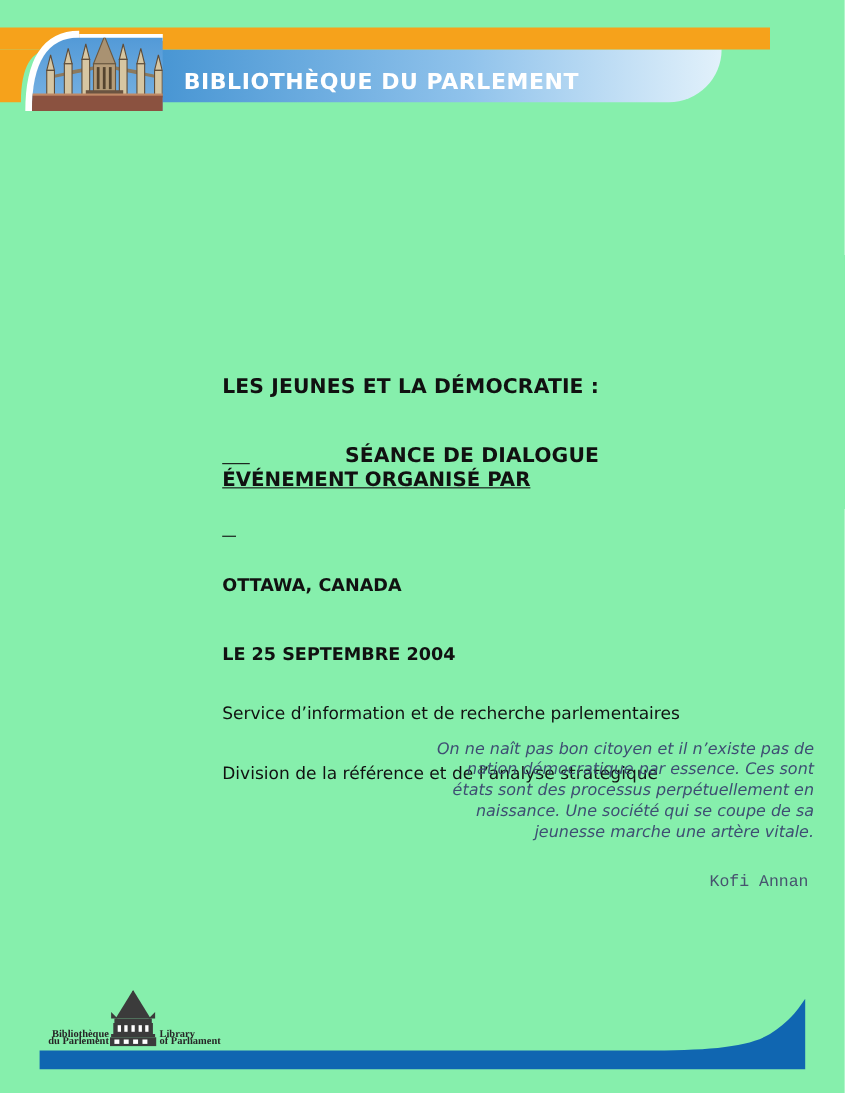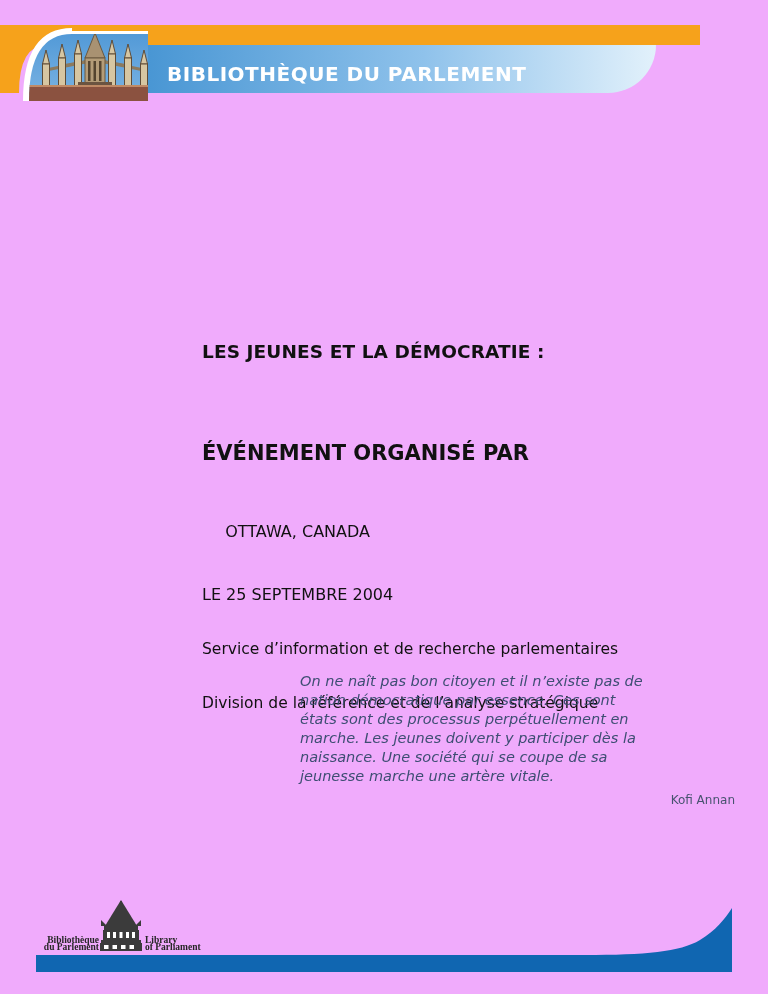--- a/index.html
+++ b/index.html
@@ -1,34 +1,34 @@
 <!DOCTYPE html>
 <html lang="fr" style="--orange: #F6A21B; --band-blue-start: #4795D3; --band-blue-mid: #8FC2EB; --band-blue-end: #E2F1FB; --sky-top: #4E97D6; --sky-bottom: #7FB6E4; --footer-blue: #1066B1; --quote-text: #3E4E73; --attribution-text: #47536F; --text-black: #111111;"><head>
 <meta charset="utf-8">
 <style>
   html,body{margin:0;padding:0;background:#ffffff;}
   body{width:768px;height:994px;position:relative;overflow:hidden;
        font-family:"DejaVu Sans","Liberation Sans",sans-serif;color:#111;}
-  .page{position:absolute;inset:0;background:#f0abfc;}
+  .page{position:absolute;inset:0;background:#86efac;}
 
   
   .banner{position:absolute;left:0;top:0;width:768px;height:112px;}
 
   
   .block{position:absolute;left:202px;white-space:pre;}
   .title-block{top:299px;font-size:18.5px;font-weight:bold;line-height:21px;letter-spacing:.1px;text-align:right;}
-  .organizer-block{top:398px;font-size:21px;font-weight:bold;line-height:22px;}
-  .location-block{top:479px;font-size:16px;font-weight:normal;line-height:21px;text-align:center;}
+  .organizer-block{top:382px;font-size:18px;font-weight:bold;line-height:22px;text-decoration:underline;}
+  .location-block{top:479px;font-size:16px;font-weight:bold;line-height:21px;}
   .author-block{top:604px;font-size:15.5px;font-weight:normal;line-height:18px;}
 
   .quote-block{position:absolute;left:300px;right:28px;top:672px;
-     font-style:italic;font-size:14.5px;line-height:19px;
+     text-align:right;font-style:italic;font-size:14.5px;line-height:19px;
      color:var(--quote-text,#3E4E73);}
-  .quote-attribution{position:absolute;right:33px;top:793px;font-size:12px;
-     color:var(--attribution-text,#47536F);}
+  .quote-attribution{position:absolute;right:33px;top:793px;font-size:15px;
+     color:var(--attribution-text,#47536F);font-family:Liberation Mono, monospace;}
 
   
   .footer{position:absolute;left:0;top:880px;width:768px;height:114px;}
 </style>
 </head>
 <body>
 
 <div class="page">
 
   <svg class="banner" viewBox="0 0 768 112" width="768" height="112" aria-hidden="true">
@@ -95,41 +95,41 @@
 
       <rect x="20" y="85" width="130" height="2.5" fill="#C08A66"></rect>
       <rect x="20" y="87" width="130" height="14" fill="#8B5240"></rect>
     </g>
 
     <text x="167" y="81" font-size="20" font-weight="bold" fill="#ffffff" font-family="DejaVu Sans, Liberation Sans, sans-serif" letter-spacing="0.5">BIBLIOTHÈQUE DU PARLEMENT</text>
   </svg>
 
   <div class="block title-block">
     <div>LES JEUNES ET LA DÉMOCRATIE :</div>
+    <div>SÉANCE DE DIALOGUE</div>
   </div>
 
   <div class="block organizer-block">
     <div>ÉVÉNEMENT ORGANISÉ PAR</div>
   </div>
 
   <div class="block location-block">
     <div>OTTAWA, CANADA</div>
     <div>LE 25 SEPTEMBRE 2004</div>
   </div>
 
   <div class="block author-block">
     <div>Service d’information et de recherche parlementaires</div>
     <div>Division de la référence et de l’analyse stratégique</div>
   </div>
 
   <div class="quote-block">
     <div>On ne naît pas bon citoyen et il n’existe pas de</div>
     <div>nation démocratique par essence. Ces sont</div>
     <div>états sont des processus perpétuellement en</div>
-    <div>marche. Les jeunes doivent y participer dès la</div>
     <div>naissance. Une société qui se coupe de sa</div>
     <div>jeunesse marche une artère vitale.</div>
   </div>
   <div class="quote-attribution">Kofi Annan</div>
 
   <svg class="footer" viewBox="0 0 768 114" width="768" height="114" aria-hidden="true">
 
     <path d="M36,75 H585 C645,75 680,72 700,60 C716,50 724,40 732,28 L732,92 H36 Z" style="fill:var(--footer-blue,#1066B1)"></path>
 
     <g fill="#3B3B3B">

